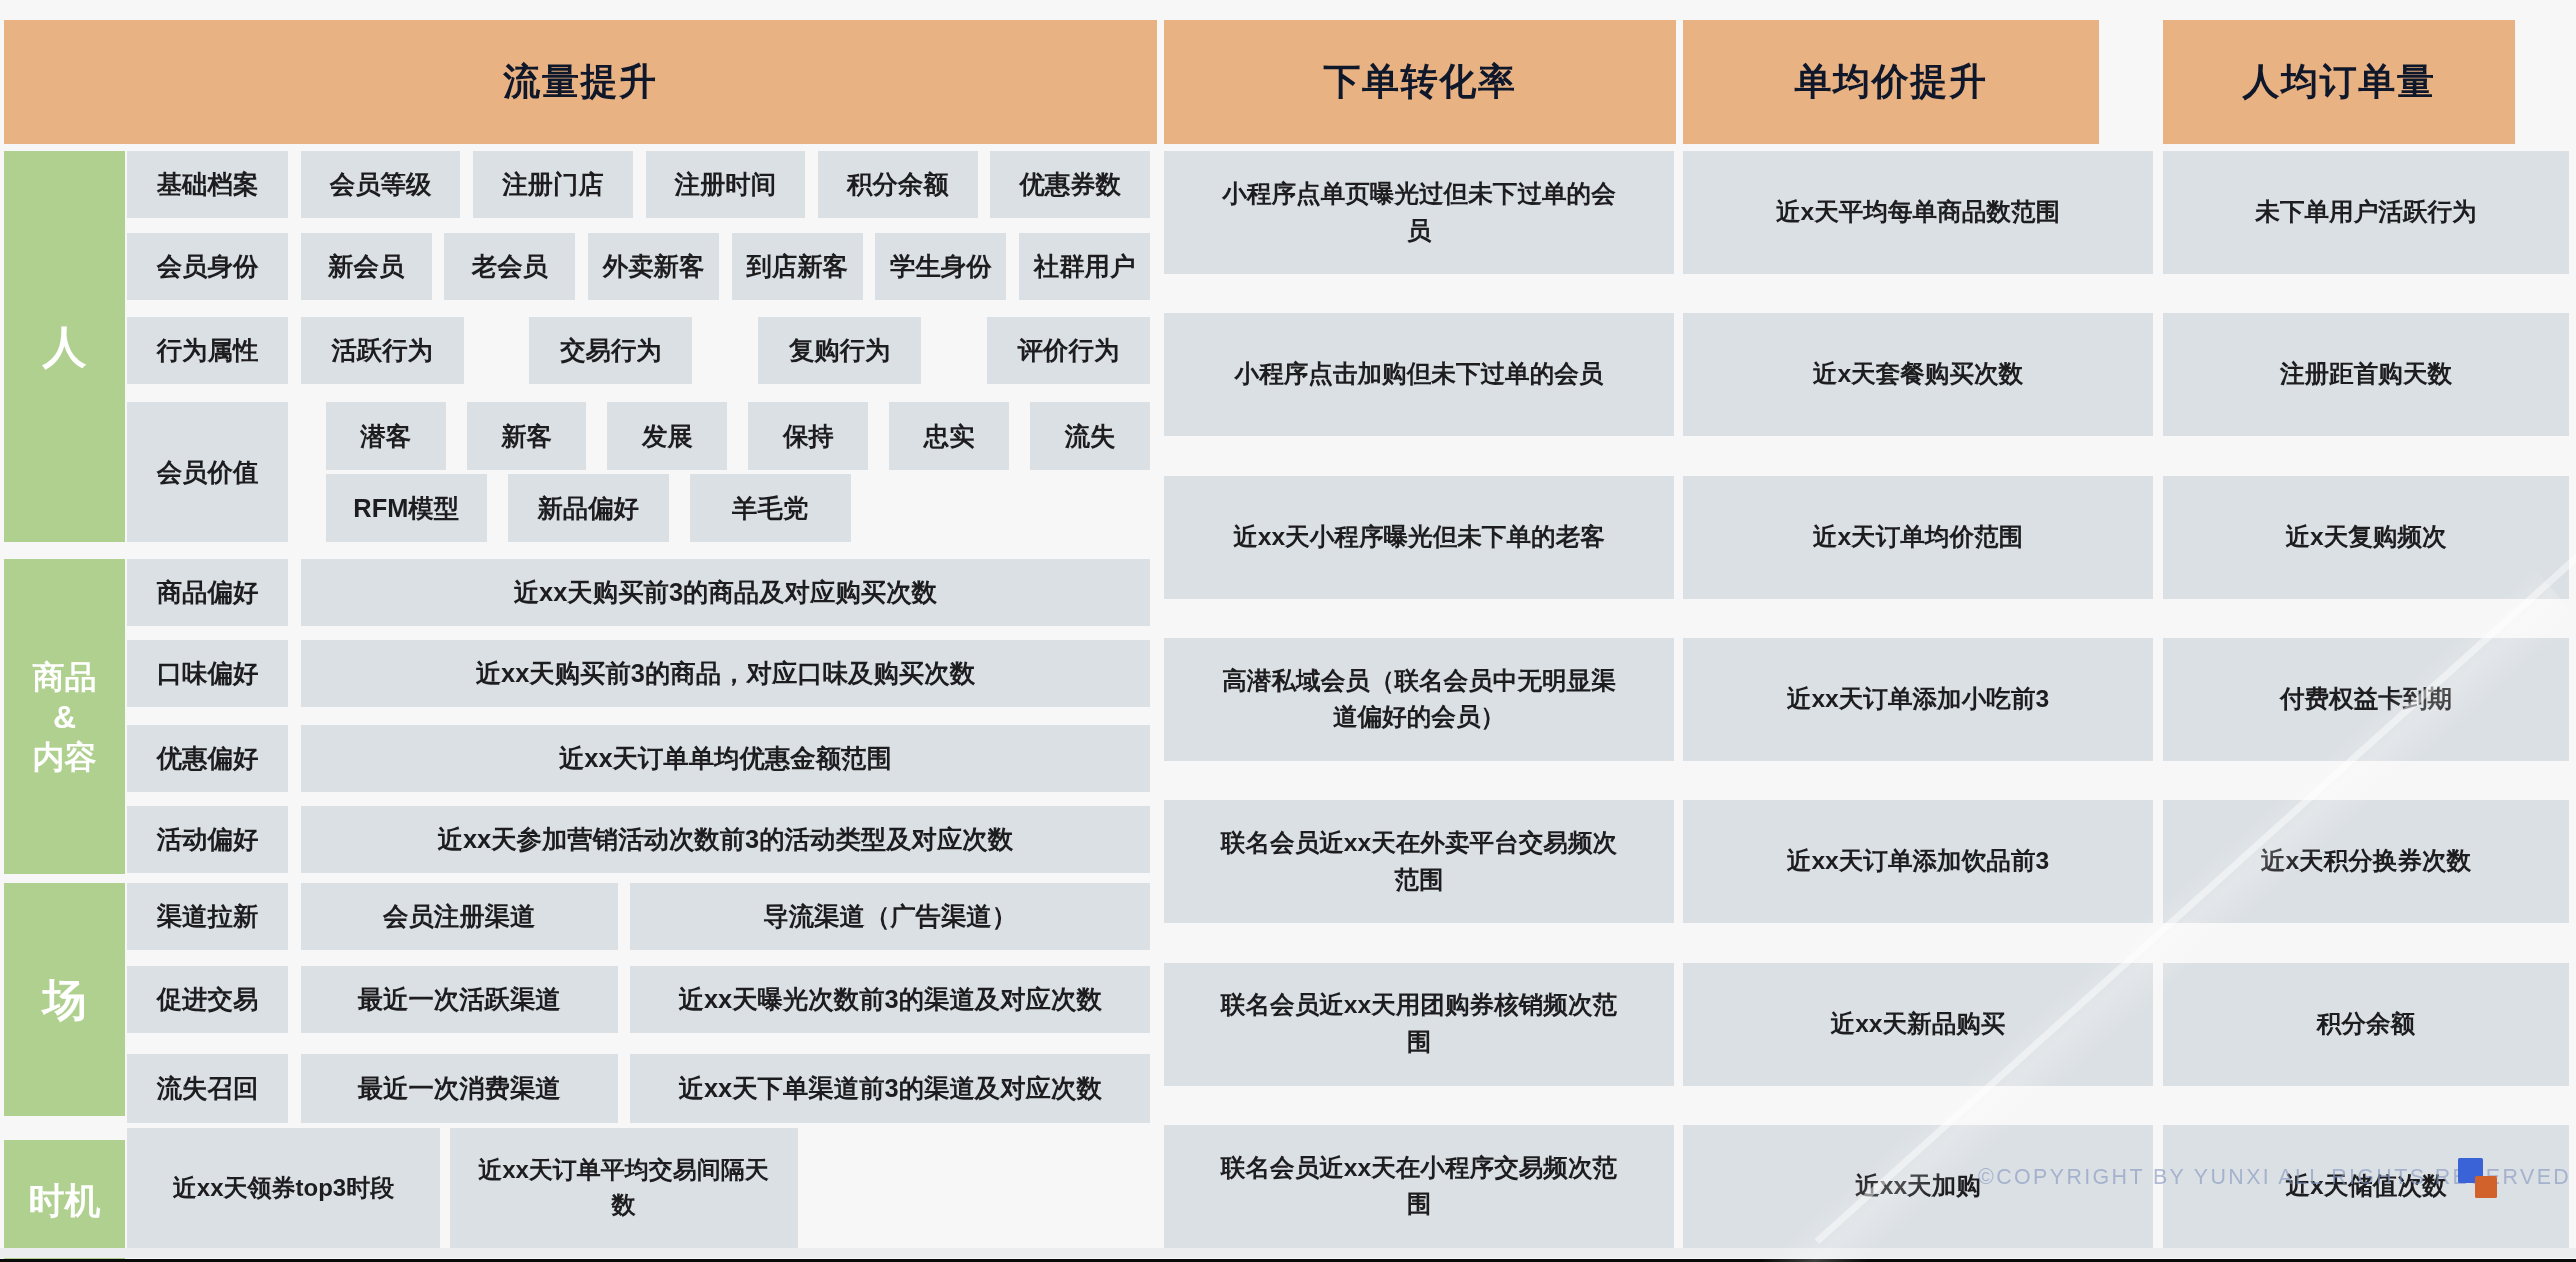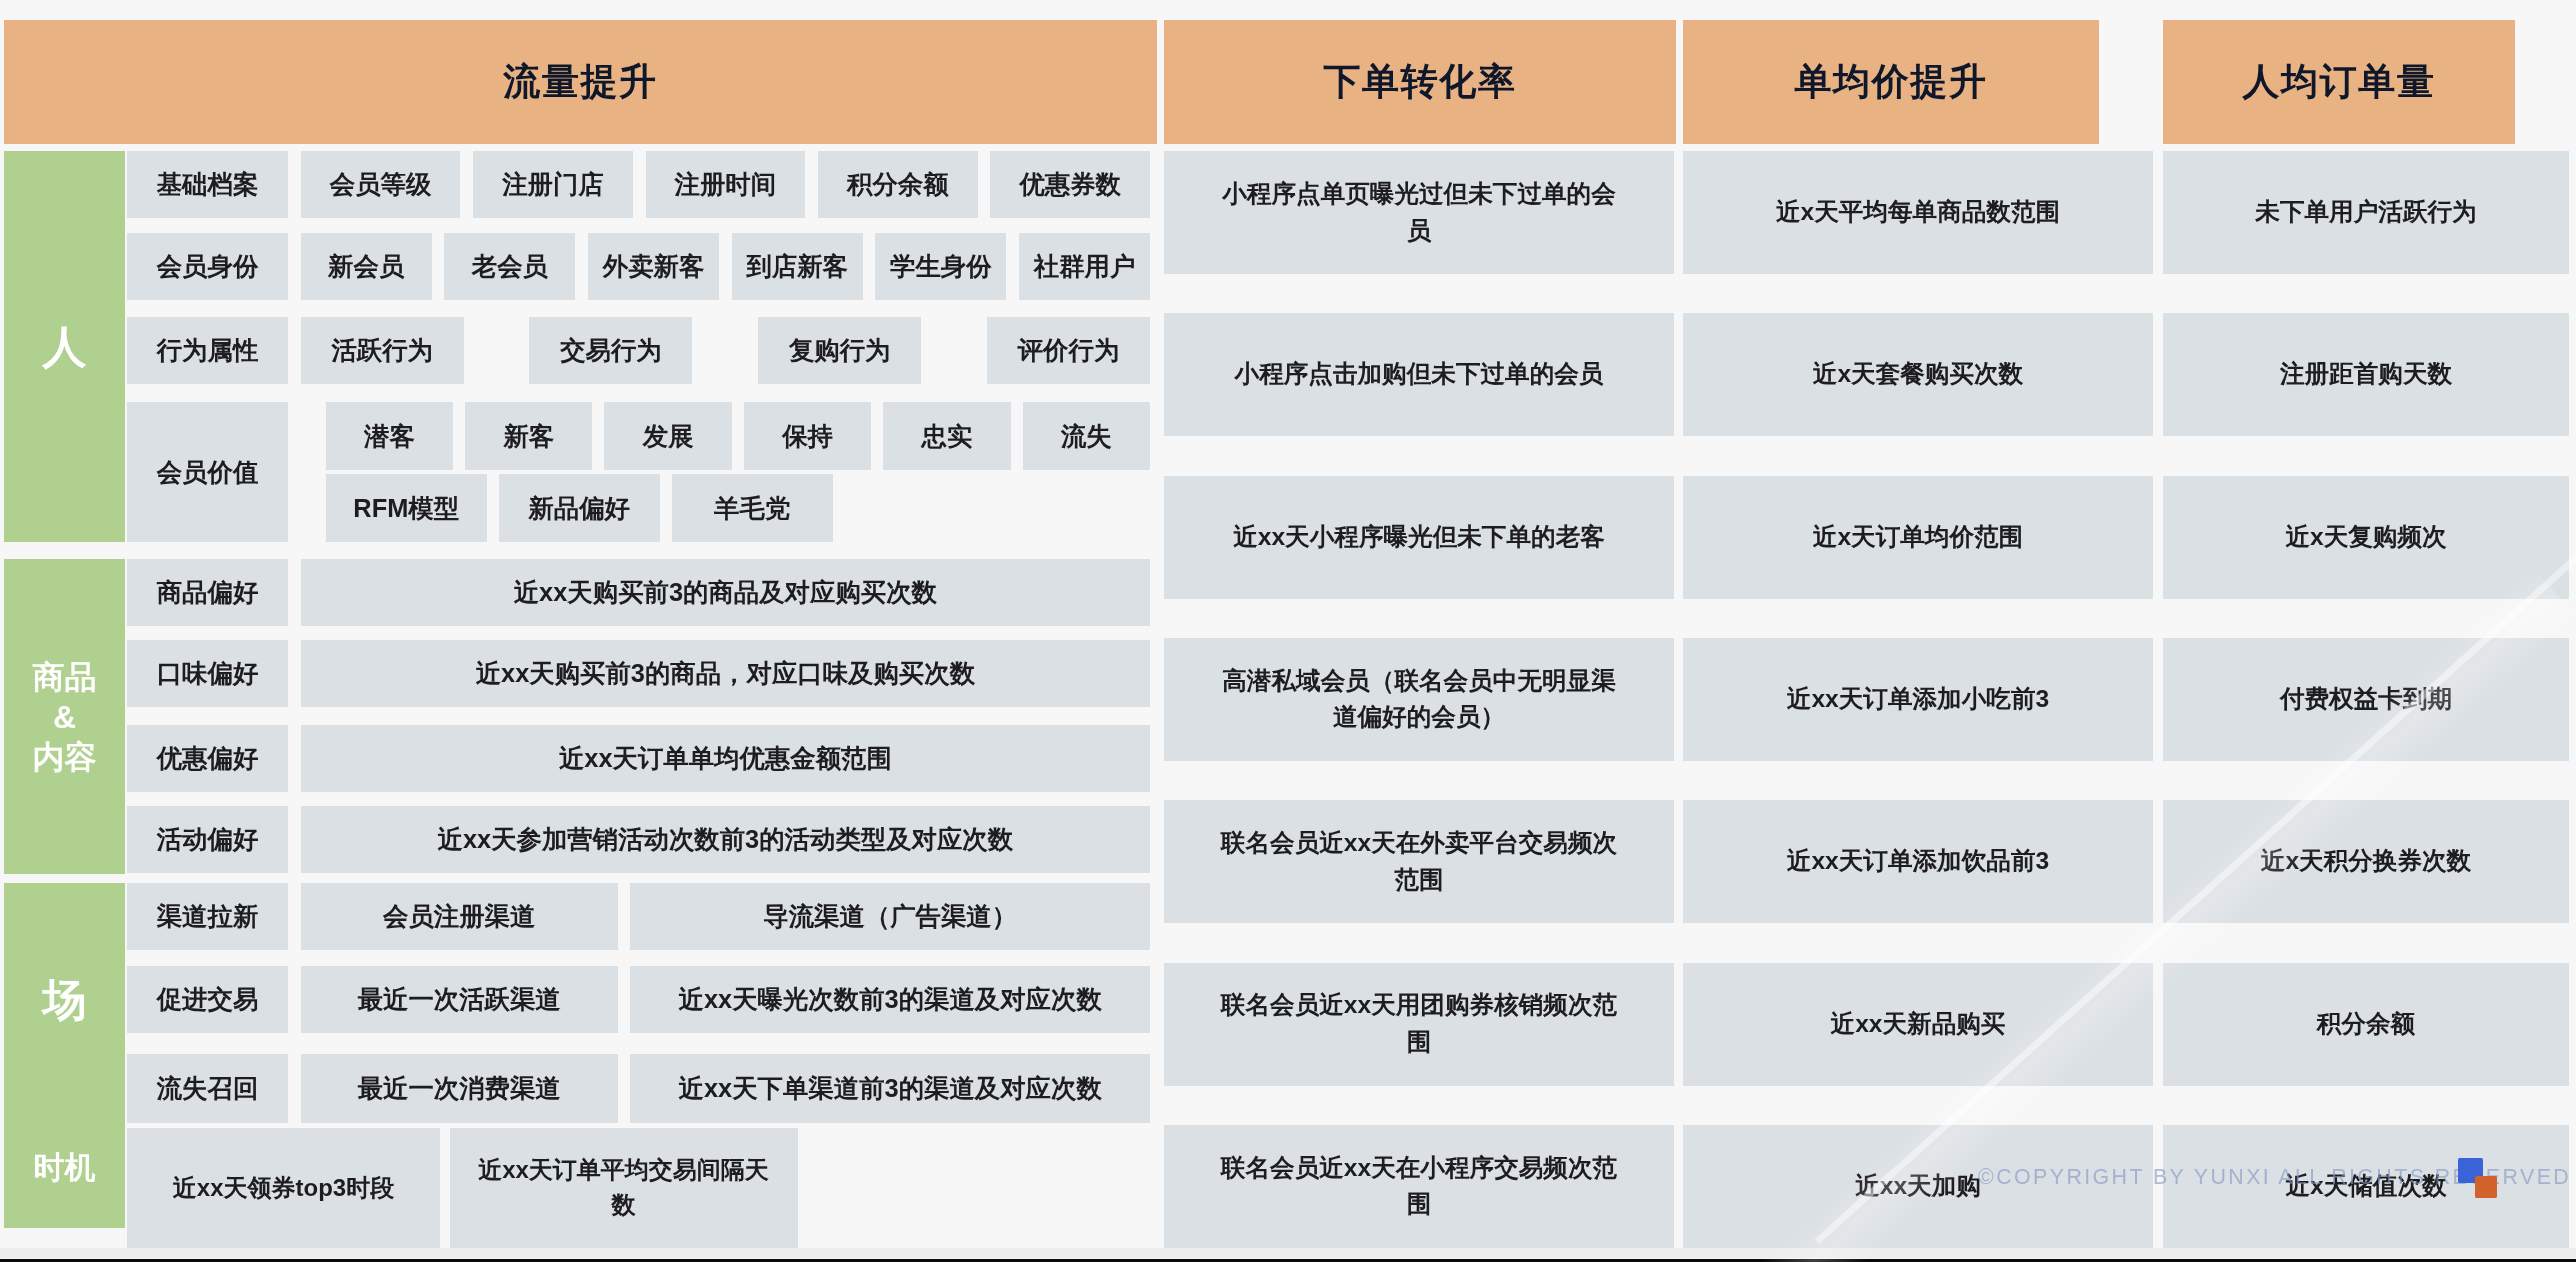--- a/index.html
+++ b/index.html
@@ -23,21 +23,21 @@
     display:flex;align-items:center;justify-content:center;
     text-align:center;font-size:25.4px;font-weight:600;line-height:1.45;
   }
   .rowf{position:absolute;left:127px;width:1023px;display:flex;gap:12.7px;}
   .sub{width:161px;flex:none;}
   .box{flex:1;}
   .spread{justify-content:space-between;}
   .pairf{display:flex;gap:12.7px;}
   .w205{width:163px;flex:none;}
   .vipright{flex:1;display:flex;flex-direction:column;gap:4px;}
-  .viprow{display:flex;gap:12px;flex:1;padding-left:25px;}
+  .viprow{display:flex;gap:21px;flex:1;padding-left:25px;}
   .viprow .tile{flex:1;}
   .viprow.modelrow .tile{flex:none;width:161px;}
   .scene-left{width:317px;flex:none;}
   .timing .tile{font-size:24px;}
   .t1{width:346px;flex:none;}
   .t2{width:313px;flex:none;}
   .t3{width:348px;flex:none;}
   .t3 span{display:inline-block;max-width:310px;}
   .vcol{
     position:absolute;top:151px;height:1097px;
@@ -78,21 +78,21 @@
   <div class="hdr" style="left:1683px;width:416px">单均价提升</div>
   <div class="hdr" style="left:2163px;width:352px">人均订单量</div>
 
   <div class="grp" style="top:151px;height:391px;font-size:44px">人</div>
   <div class="grp goods-label" style="top:559px;height:315px">
     <span>商品</span>
     <span>&amp;</span>
     <span>内容</span>
   </div>
   <div class="grp" style="top:883px;height:233px;font-size:44px">场</div>
-  <div class="grp" style="top:1108px;height:120px;font-size:31px">时机</div>
+  <div class="grp" style="top:1140px;height:120px;font-size:36px">时机</div>
 
   <div class="rowf" style="top:151px;height:67px">
     <div class="tile sub">基础档案</div>
     <div class="tile box">会员等级</div>
     <div class="tile box">注册门店</div>
     <div class="tile box">注册时间</div>
     <div class="tile box">积分余额</div>
     <div class="tile box">优惠券数</div>
   </div>
 

